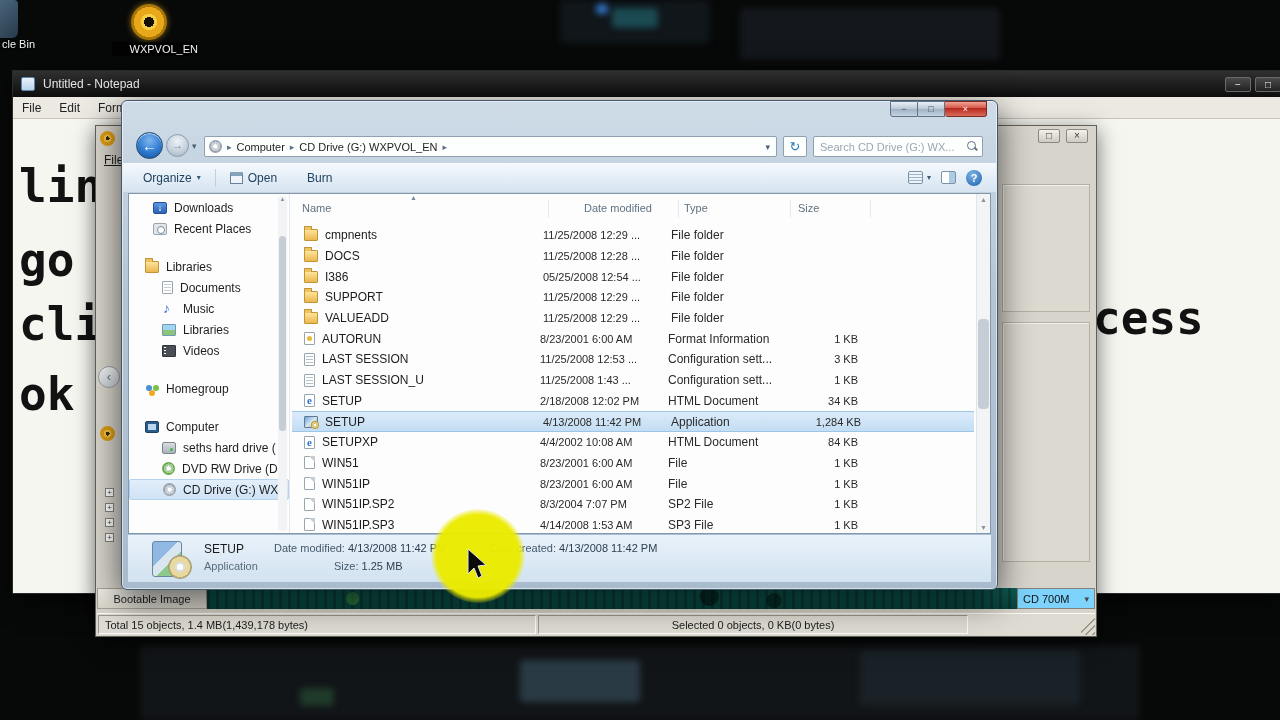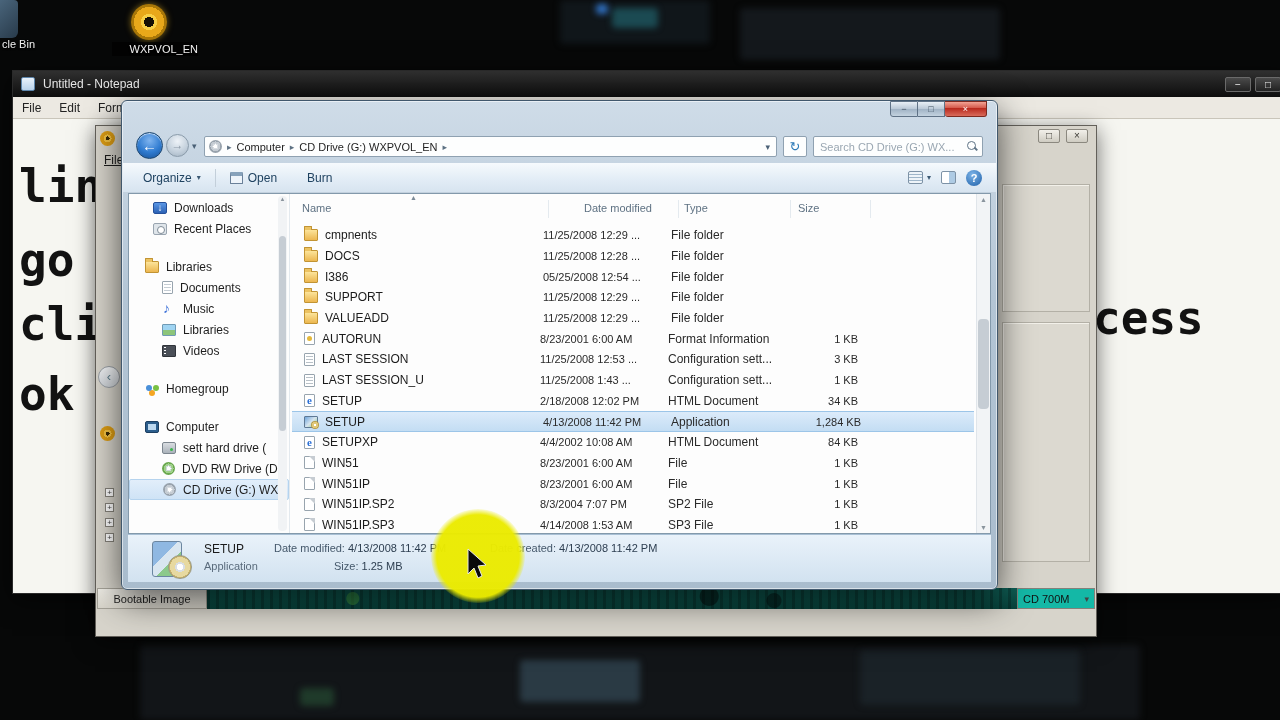--- a/index.html
+++ b/index.html
@@ -53,21 +53,21 @@
     box-shadow:inset 1px 1px 0 #f3f1ea;}
   #b-bootrow{position:absolute;left:1px;right:1px;top:462px;height:21px;display:flex;}
   #b-boot{width:110px;background:linear-gradient(#efede6,#d9d6cc);border:1px solid #a5a298;
     font-size:11px;color:#1f1f1f;display:flex;align-items:center;justify-content:center;}
   #b-teal{flex:1;background:
      radial-gradient(circle at 18% 50%, rgba(70,160,60,.5) 0 6px, transparent 7px),
      radial-gradient(circle at 62% 40%, rgba(0,0,0,.45) 0 9px, transparent 10px),
      radial-gradient(circle at 70% 60%, rgba(0,0,0,.4) 0 7px, transparent 8px),
      repeating-linear-gradient(90deg, rgba(0,0,0,.22) 0 3px, transparent 3px 9px),
      linear-gradient(#0f5e55,#07423b);}
-  #b-media{width:78px;background:#14b8a6;border:1px solid #84817a;font-size:11px;color:#111;
+  #b-media{width:78px;background:#7dd3fc;border:1px solid #84817a;font-size:11px;color:#111;
     display:flex;align-items:center;justify-content:space-between;padding:0 5px;}
   #b-status{position:absolute;left:1px;right:1px;top:487px;height:22px;background:#dedbd2;
     border-top:1px solid #fbfaf6;display:flex;font-size:11px;color:#1c1c1c;}
   .b-stpanel{border:1px solid;border-color:#9a968c #fbfaf6 #fbfaf6 #9a968c;display:flex;
     align-items:center;padding:0 6px;margin:1px;}
   #b-grip{width:14px;margin-left:auto;background:
     linear-gradient(135deg, transparent 50%, #9a968c 50% 55%, transparent 55% 70%, #9a968c 70% 75%, transparent 75% 90%, #9a968c 90% 95%, transparent 95%);}
 
   
   #xwin{left:121px;top:100px;width:877px;height:490px;border-radius:6px;
@@ -267,20 +267,25 @@
   <div class="b-panel" style="right:6px;top:58px;width:88px;height:128px;"></div>
   <div class="b-panel" style="right:6px;top:196px;width:88px;height:240px;"></div>
   <div id="b-bootrow">
     <div id="b-boot">Bootable Image</div>
     <div id="b-teal"></div>
     <div id="b-media">
       <span>CD 700M</span>
       <span style="font-size:9px;color:#444;">▾</span>
     </div>
   </div>
+  <div id="b-status">
+    <div class="b-stpanel" style="width:438px;">Total 15 objects, 1.4 MB(1,439,178 bytes)</div>
+    <div class="b-stpanel" style="width:430px;justify-content:center;">Selected 0 objects, 0 KB(0 bytes)</div>
+    <div id="b-grip"></div>
+  </div>
 </div>
 
 <div class="abs" id="xwin">
   <div class="abs" style="right:10px;top:0;display:flex;">
     <div class="capbtn" style="width:28px;border-radius:0 0 0 3px;">−</div>
     <div class="capbtn" style="width:27px;border-left:none;border-radius:0;">□</div>
     <div class="capbtn" id="cap-close" style="width:42px;border-left:none;">×</div>
   </div>
 
   <div id="navbar">
@@ -367,21 +372,21 @@
     <span>Homegroup</span>
   </div>
 
   <div class="sb-item ind0 gap">
     <span class="ic ic-computer"></span>
     <span>Computer</span>
   </div>
 
   <div class="sb-item ind2">
     <span class="ic ic-hdd"></span>
-    <span>sett hard drive (</span>
+    <span>seths hard drive (</span>
   </div>
 
   <div class="sb-item ind2">
     <span class="ic ic-dvd"></span>
     <span>DVD RW Drive (D</span>
   </div>
 
   <div class="sb-item sel ind2">
     <span class="ic ic-cd"></span>
     <span>CD Drive (G:) WX</span>

